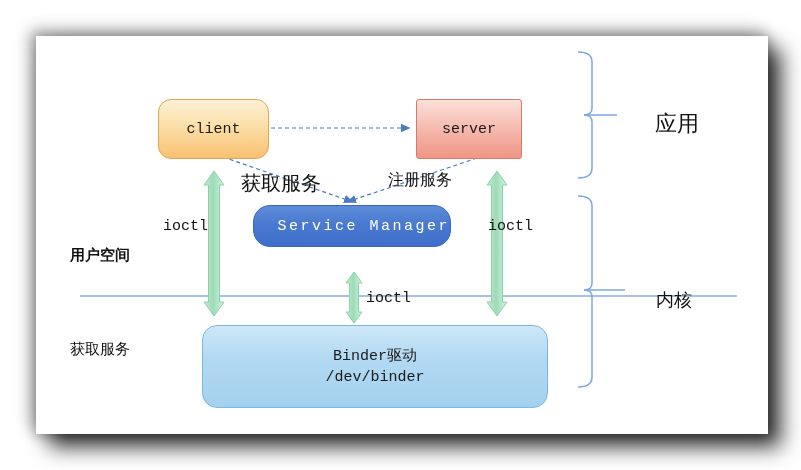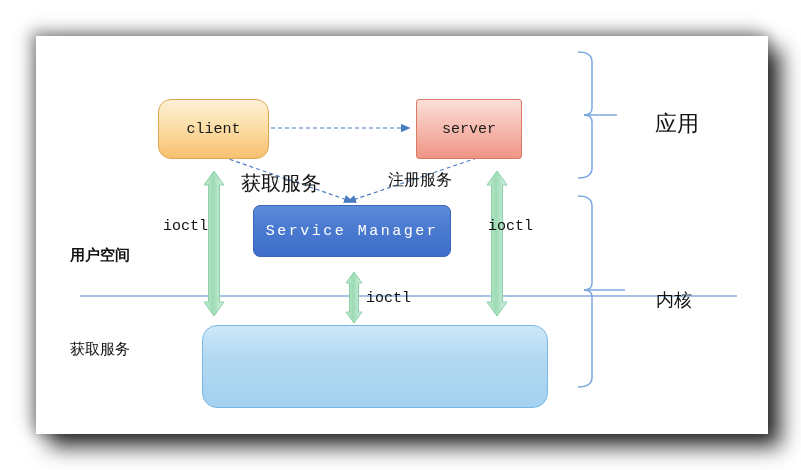--- a/index.html
+++ b/index.html
@@ -42,26 +42,27 @@
     background: linear-gradient(180deg, #fdf0d6 0%, #fbdfa8 45%, #f7c070 100%);
     font-size: 15px;
   }
   .node-server {
     left: 416px; top: 99px; width: 106px; height: 60px;
     border: 1.5px solid #d97a66; border-radius: 3px;
     background: linear-gradient(180deg, #fbe0d9 0%, #f6bdb2 45%, #ef9585 100%);
     font-size: 15px;
   }
   .node-sm {
-    left: 253px; top: 205px; width: 198px; height: 52px;
-    border: 1.5px solid #3a66bb; border-radius: 7px;
+    left: 253px; top: 205px; width: 198px; height: 42px;
+    border: 1.5px solid #3a66bb; border-radius: 17px;
     background: linear-gradient(180deg, #5d8cd9 0%, #4a7ad0 45%, #3e6ec9 100%);
     color: #ffffff;
     font-size: 15px;
     letter-spacing: 2.5px;
+    justify-content: flex-end;
   }
   .node-binder {
     left: 202px; top: 325px; width: 346px; height: 83px;
     border: 1.5px solid #79b8e4; border-radius: 15px;
     background: linear-gradient(180deg, #cde8f8 0%, #b2d9f2 40%, #a3d1ee 100%);
     font-size: 15px;
     line-height: 21px;
     flex-direction: column;
   }
 
@@ -123,20 +124,22 @@
   <div class="node node-client">
     <span>client</span>
   </div>
   <div class="node node-server">
     <span>server</span>
   </div>
   <div class="node node-sm">
     <span>Service Manager</span>
   </div>
   <div class="node node-binder">
+    <span>Binder驱动</span>
+    <span>/dev/binder</span>
   </div>
 
   <div class="lbl lbl-cn lbl-get">获取服务</div>
   <div class="lbl lbl-cn lbl-reg">注册服务</div>
   <div class="lbl lbl-mono lbl-ioctl-l">ioctl</div>
   <div class="lbl lbl-mono lbl-ioctl-r">ioctl</div>
   <div class="lbl lbl-mono lbl-ioctl-m">ioctl</div>
 
   <div class="lbl lbl-cn lbl-user">用户空间</div>
   <div class="lbl lbl-cn lbl-kernsp">获取服务</div>

